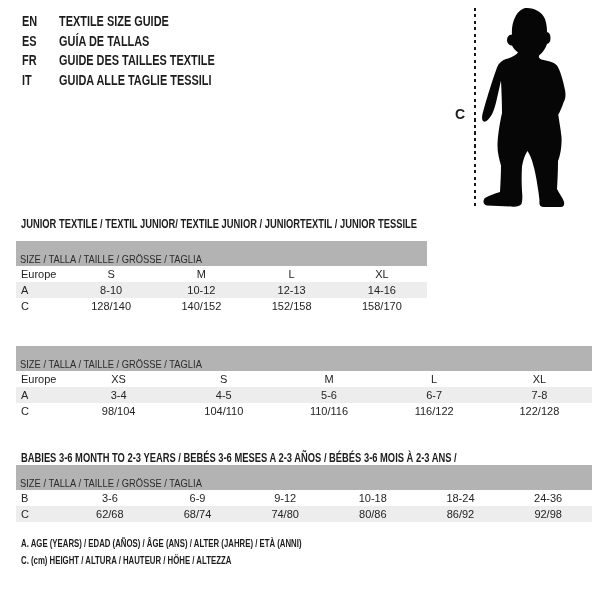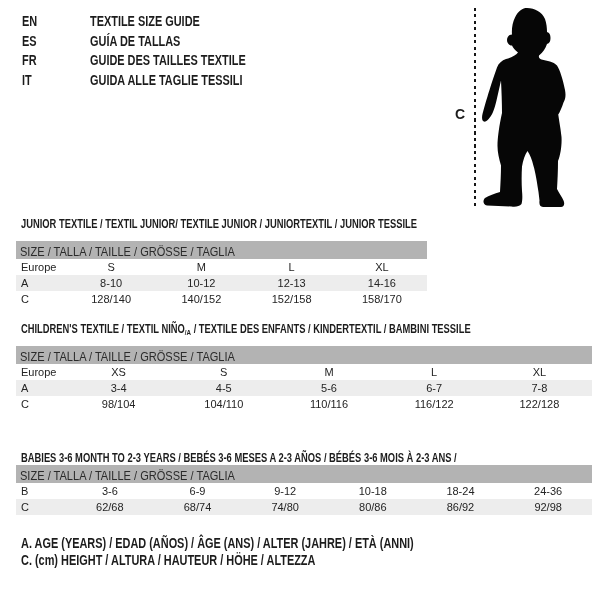--- a/index.html
+++ b/index.html
@@ -6,21 +6,21 @@
   html,body { background:#ffffff; }
   .page {
     position:relative; width:600px; height:600px; background:#ffffff;
     font-family:"Liberation Sans", sans-serif; color:#1c1c1c; overflow:hidden;
   }
   .cond { display:inline-block; transform:scaleX(0.78); transform-origin:0 50%; white-space:nowrap; }
   .cond-mid { display:inline-block; transform:scaleX(0.85); transform-origin:0 50%; white-space:nowrap; }
 
   
   .langs { position:absolute; left:22px; top:11px; }
-  .lang-row { display:flex; height:19.8px; align-items:center; font-weight:bold; font-size:14px;gap:31px; }
+  .lang-row { display:flex; height:19.8px; align-items:center; font-weight:bold; font-size:14px; }
   .lang-code { width:37px; flex:0 0 37px; }
 
   
   .marker-label { position:absolute; left:455px; top:106px; font-weight:bold; font-size:14px; }
   .marker-line {
     position:absolute; left:474px; top:8px; width:2px; height:198px;
     background:repeating-linear-gradient(to bottom, #161616 0 3px, transparent 3px 6.5px);
   }
   .baby-svg { position:absolute; left:475px; top:5px; width:120px; height:205px; }
 
@@ -34,28 +34,28 @@
   
   table.size-table {
     position:absolute; left:16px; border-collapse:collapse; table-layout:fixed;
     font-size:11px; color:#242424;
   }
   .t1 { top:241px; width:411px; }
   .t2 { top:346px; width:576px; }
   .t3 { top:465px; width:576px; }
   table.size-table th {
     background:#b3b3b3; height:14px; line-height:14px; font-weight:normal;
-    font-size:13px; text-align:left; padding:4px 0 0 4px; color:#2b2b2b;
+    font-size:11px; text-align:left; padding:11px 0 0 4px; color:#2b2b2b;
   }
   table.size-table td { height:16px; line-height:16px; text-align:center; padding:0;margin-top:12px; }
   table.size-table td.lbl { text-align:left; padding-left:5px; }
   table.size-table tbody tr:nth-child(even) { background:#ededed; }
 
   
-  .legend { position:absolute; left:21px; top:535px; font-weight:bold; font-size:14px; }
+  .legend { position:absolute; left:21px; top:535px; font-weight:bold; font-size:10px; }
   .legend-line { height:17px; line-height:17px; }
 </style>
 </head>
 <body>
 
 <div class="page">
 
   <div class="langs">
     <div class="lang-row">
       <span class="lang-code"><span class="cond">EN</span></span>
@@ -139,23 +139,20 @@
       <tr>
         <td class="lbl">C</td>
         <td>128/140</td>
         <td>140/152</td>
         <td>152/158</td>
         <td>158/170</td>
       </tr>
     </tbody>
   </table>
 
-  <div class="tbl-title t2-title">
-    <span class="cond"><span>CHILDREN'S TEXTILE / TEXTIL NIÑO</span><span class="sub-a">/A</span><span> / TEXTILE DES ENFANTS / KINDERTEXTIL / BAMBINI TESSILE</span></span>
-  </div>
   <table class="size-table t2">
     <colgroup>
         <col style="width:50px">
         <col>
         <col>
         <col>
         <col>
         <col>
       </colgroup>
     <thead>

